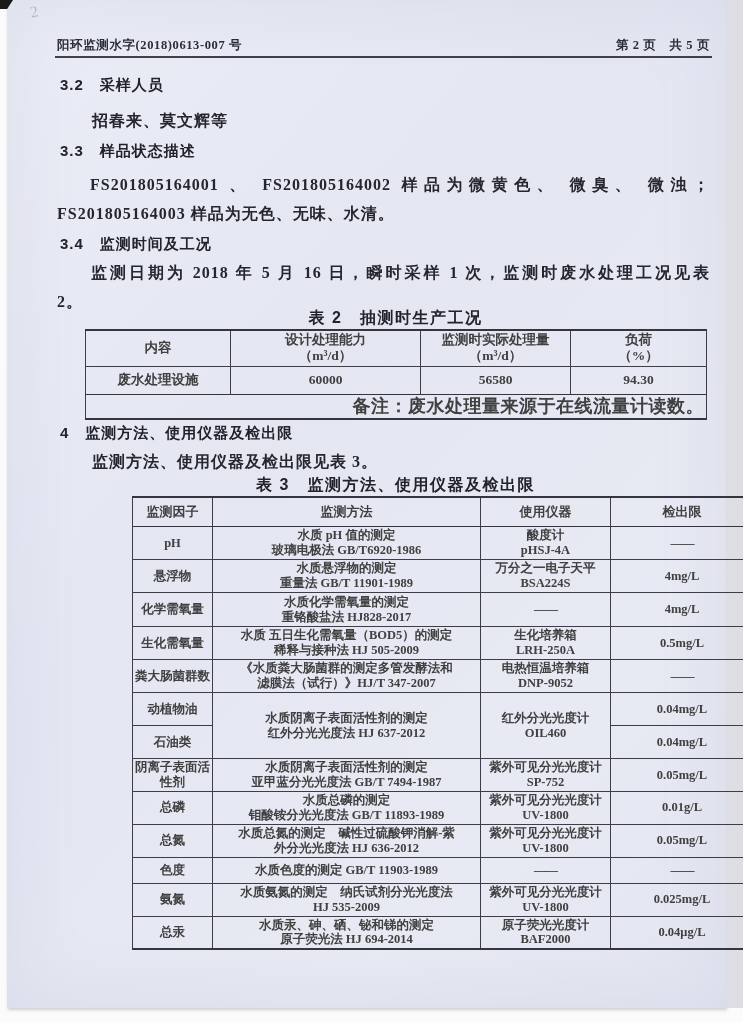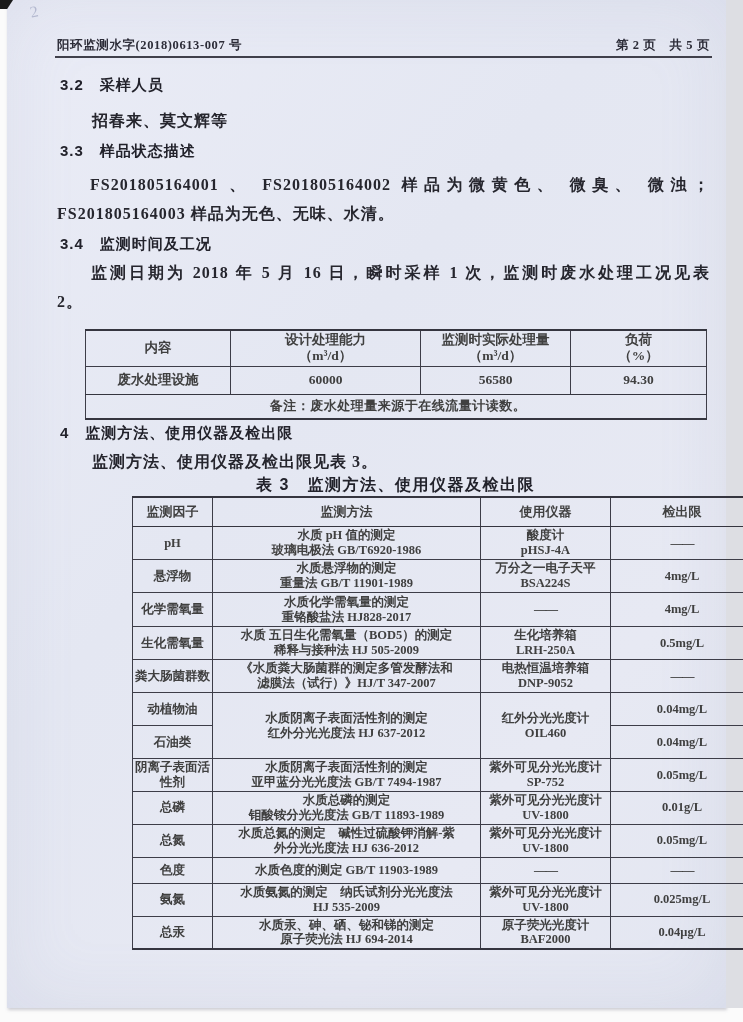--- a/index.html
+++ b/index.html
@@ -21,21 +21,21 @@
   .body-text{font-size:16px;letter-spacing:1px;color:#26262e;}
   .just{text-align:justify;text-align-last:justify;}
   .tbl-caption{font-family:"Liberation Sans",sans-serif;font-weight:bold;font-size:16px;
                letter-spacing:1.5px;text-align:center;color:#22222b;}
   table{border-collapse:collapse;table-layout:fixed;color:#404040;}
   #table2{width:621px;font-size:13.5px;}
   #table2 td{border:1px solid #3d3d48;text-align:center;vertical-align:middle;
              padding:1px 2px;line-height:16px;}
   #table2 tr.thead td{border-top:2px solid #35353f;}
   #table2 tr.tdata td{border-bottom:1.5px solid #35353f;}
-  #table2 td.note-cell{text-align:center;font-size:13px;padding-left:6px;
+  #table2 td.note-cell{text-align:right;font-size:18px;padding-left:6px;
                        border-bottom:2px solid #35353f;letter-spacing:.5px;}
   #table3{width:621px;font-size:12.5px;}
   #table3 td{border:1px solid #3d3d48;text-align:center;vertical-align:middle;
              padding:1px 2px;line-height:14.8px;}
   #table3 tr.thead td{border-top:2px solid #35353f;border-bottom:1.5px solid #35353f;
                       font-size:13px;height:26px;}
   #table3 tr:last-child td{border-bottom:2px solid #35353f;}
   .dash{white-space:nowrap;letter-spacing:-1px;}
 </style>
 </head>
@@ -55,20 +55,21 @@
   <div class="abs body-text" style="left:92px;top:111px;">招春来、莫文辉等</div>
 
   <div class="abs sec-heading" style="left:60px;top:142px;">3.3　样品状态描述</div>
   <div class="abs body-text just" style="left:90px;top:175px;width:620px;">FS201805164001 、 FS201805164002  样品为微黄色、 微臭、 微浊；</div>
   <div class="abs body-text" style="left:57px;top:204px;">FS201805164003 样品为无色、无味、水清。</div>
 
   <div class="abs sec-heading" style="left:60px;top:235px;">3.4　监测时间及工况</div>
   <div class="abs body-text just" style="left:91px;top:263px;width:619px;">监测日期为 2018 年 5 月 16 日，瞬时采样 1 次，监测时废水处理工况见表</div>
   <div class="abs body-text" style="left:57px;top:292px;">2。</div>
 
+  <div class="abs tbl-caption" style="left:85px;top:308px;width:621px;">表 2　抽测时生产工况</div>
   <table id="table2" class="abs" style="left:85px;top:329px;">
     <colgroup>
         <col style="width:145px">
         <col style="width:190px">
         <col style="width:150px">
         <col style="width:136px">
       </colgroup>
     <tbody>
         <tr class="thead" style="height:36px;">
       <td>内容</td>

